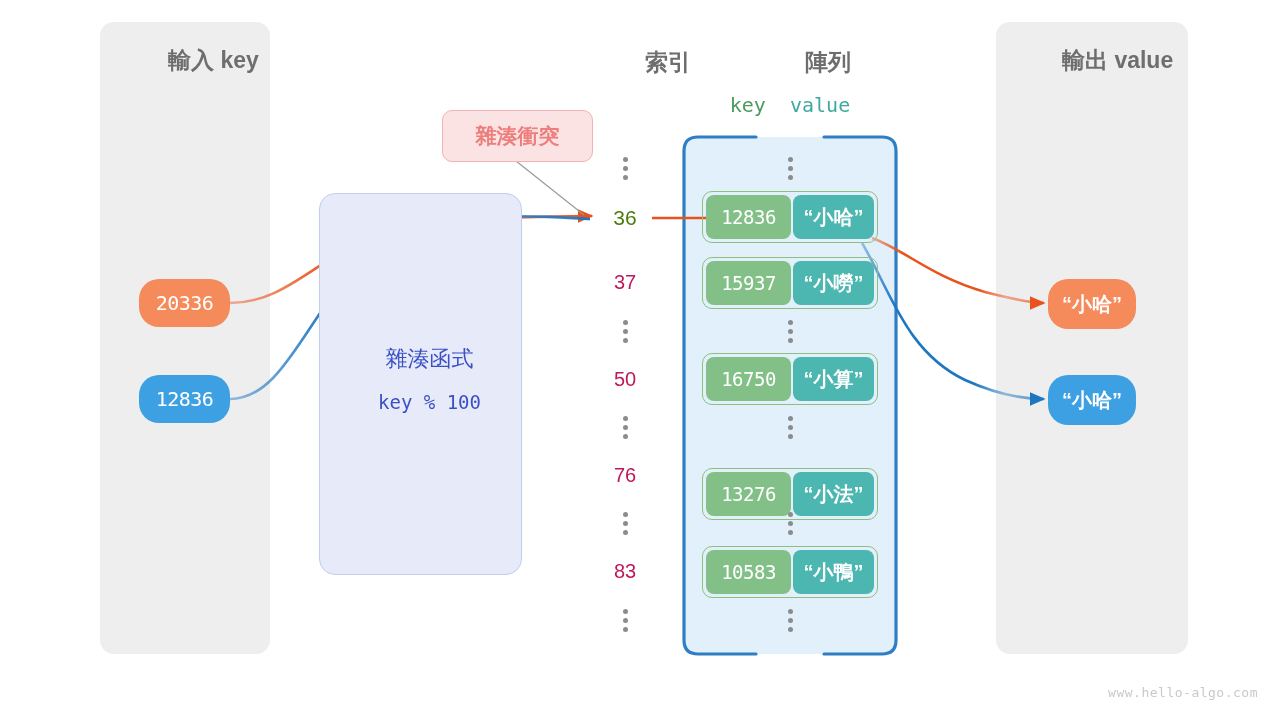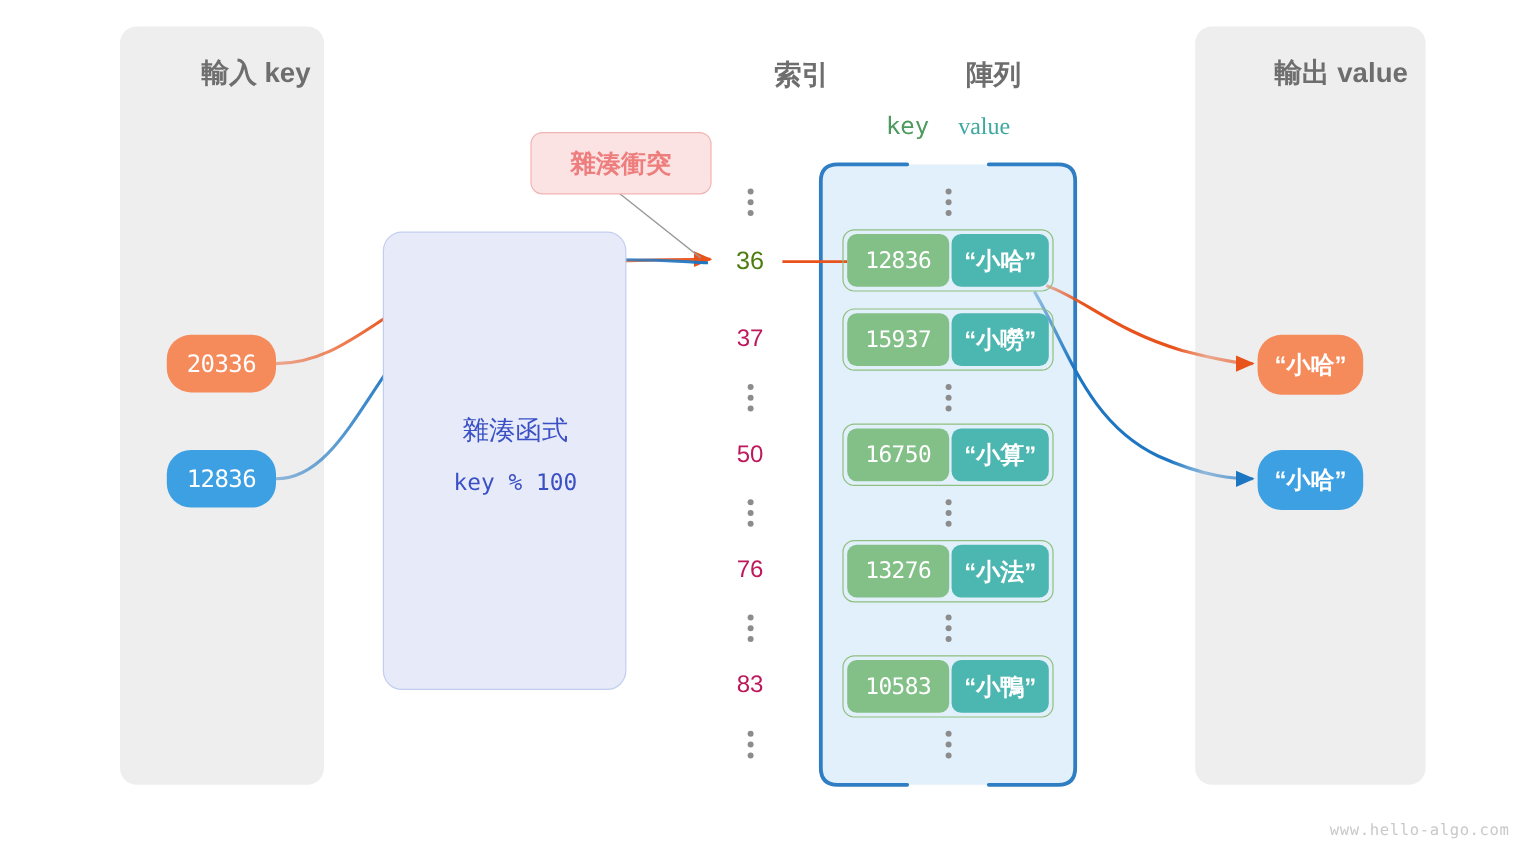--- a/index.html
+++ b/index.html
@@ -97,21 +97,21 @@
   #kv-head {
     position: absolute;
     left: 684px; top: 93px;
     width: 212px;
     text-align: center;
     font-family: "DejaVu Sans Mono", "Liberation Mono", monospace;
     font-size: 20px;
     white-space: nowrap;
   }
   #kv-head .k { color: #4C9A5E; }
-  #kv-head .v { color: #3FA8A0; font-family: Liberation Serif, serif; }
+  #kv-head .v { color: #3FA8A0; }
 
   
   #array-fill {
     position: absolute;
     left: 684px; top: 137px;
     width: 212px; height: 517px;
     background: #E1F0FA;
     border-radius: 14px;
   }
   #array-bracket {
@@ -343,21 +343,21 @@
     <div class="cell-val">“小哈”</div>
   </div>
   <div class="entry" style="top:257px">
     <div class="cell-key">15937</div>
     <div class="cell-val">“小嘮”</div>
   </div>
   <div class="entry" style="top:353px">
     <div class="cell-key">16750</div>
     <div class="cell-val">“小算”</div>
   </div>
-  <div class="entry" style="top:450px">
+  <div class="entry" style="top:468px">
     <div class="cell-key">13276</div>
     <div class="cell-val">“小法”</div>
   </div>
   <div class="entry" style="top:546px">
     <div class="cell-key">10583</div>
     <div class="cell-val">“小鴨”</div>
   </div>
 
   <div class="chip" id="chip-in-0">20336</div>
   <div class="chip" id="chip-in-1">12836</div>

